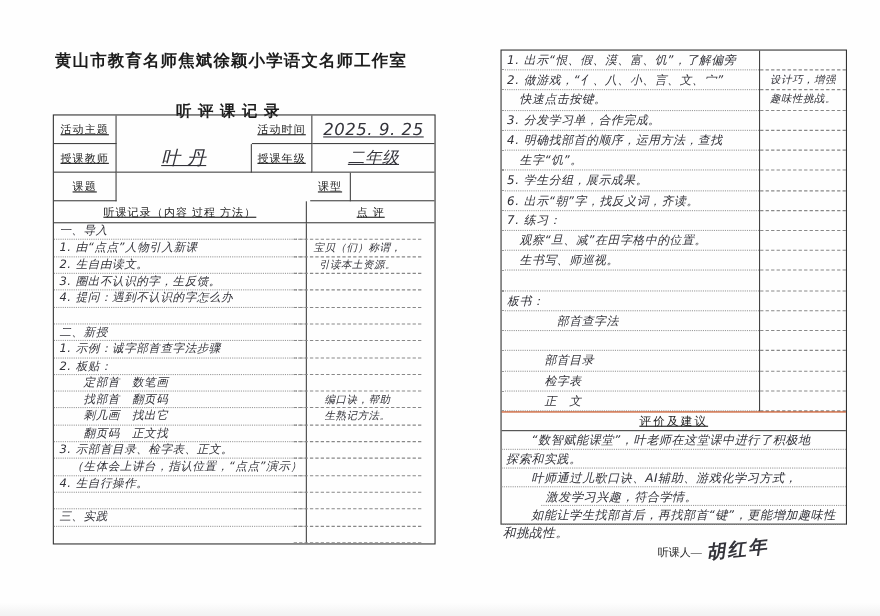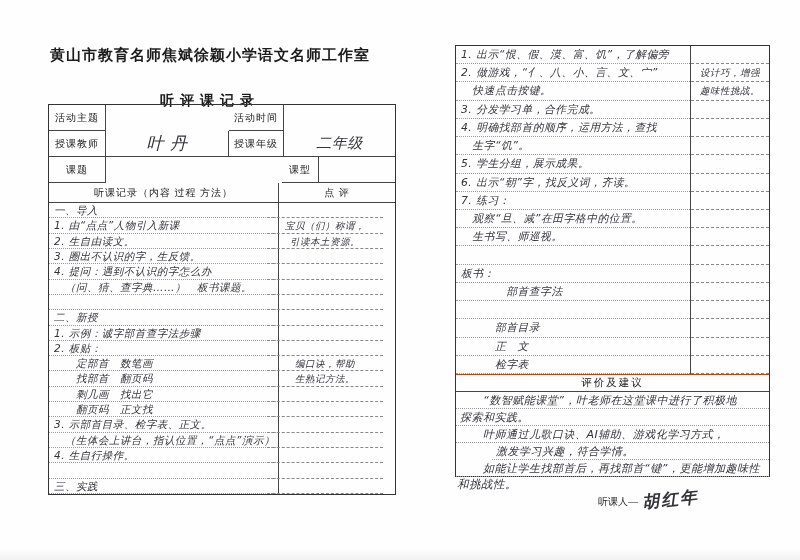--- a/index.html
+++ b/index.html
@@ -7,21 +7,21 @@
         font-family:"Liberation Serif","DejaVu Serif",serif;color:#1d1d1d;}
   .printed{font-family:"Liberation Serif","DejaVu Serif",serif;color:#1c1c1c;}
   .hand{font-family:"DejaVu Sans","Liberation Sans",sans-serif;font-style:italic;
         color:#33333a;letter-spacing:.5px;}
   .abs{position:absolute;}
   #lp-title{left:40px;top:46px;width:340px;text-align:center;font-size:15px;font-weight:bold;letter-spacing:1px;}
   #lp-subtitle{left:40px;top:92px;width:340px;text-align:center;font-size:14px;font-weight:bold;letter-spacing:6px;}
   
   #lt{left:48px;top:104px;width:346px;height:389px;border:1.2px solid #333;box-sizing:content-box;}
   .cell{position:absolute;box-sizing:border-box;border-right:1px solid #444;border-bottom:1px solid #444;
-        display:flex;align-items:center;justify-content:center;overflow:visible;}
+        display:flex;align-items:center;justify-content:center;overflow:visible;text-decoration:underline;}
   .cell.noR{border-right:none;}
   .lbl{font-size:10px;letter-spacing:1px;}
   .hv{font-size:15px;white-space:nowrap;}
   .rl{box-sizing:border-box;border-bottom:1px dotted #9a9a9a;white-space:pre;overflow:visible;
       padding-left:5px;font-size:10.5px;}
   .cl{box-sizing:border-box;border-bottom:1px dashed #888;text-align:center;white-space:nowrap;
       overflow:visible;font-size:9.5px;}
   
   #rt{left:455px;top:45px;width:313px;height:430px;border:1.2px solid #333;box-sizing:content-box;}
   #rt .rl{font-size:10.8px;}
@@ -40,40 +40,40 @@
 
 <div id="scan">
 
   <div class="abs printed" id="lp-title">黄山市教育名师焦斌徐颖小学语文名师工作室</div>
   <div class="abs printed" id="lp-subtitle">听评课记录</div>
 
   <div class="abs" id="lt">
 
     <div class="cell lbl printed" style="left:0;top:0;width:57px;height:26px;">活动主题</div>
     <div class="cell lbl printed" style="left:180px;top:0;width:55px;height:26px;">活动时间</div>
+    <div class="cell hv hand noR" style="left:235px;top:0;width:111px;height:26px;">2025. 9. 25</div>
 
     <div class="cell lbl printed" style="left:0;top:26px;width:57px;height:26px;">授课教师</div>
     <div class="cell hv hand" style="left:57px;top:26px;width:123px;height:26px;font-size:17px;">叶  丹</div>
     <div class="cell lbl printed" style="left:180px;top:26px;width:55px;height:26px;">授课年级</div>
     <div class="cell hv hand noR" style="left:235px;top:26px;width:111px;height:26px;">二年级</div>
 
     <div class="cell lbl printed" style="left:0;top:52px;width:57px;height:26px;">课题</div>
     <div class="cell lbl printed" style="left:233px;top:52px;width:37px;height:26px;">课型</div>
     <div class="cell hv hand noR" style="left:270px;top:52px;width:76px;height:26px;"></div>
 
     <div class="cell lbl printed" style="left:0;top:78px;width:230px;height:20px;">听课记录（内容  过程  方法）</div>
     <div class="cell lbl printed noR" style="left:230px;top:78px;width:116px;height:20px;">点  评</div>
 
     <div class="abs hand" style="left:0;top:98px;width:230px;height:291px;border-right:1px solid #444;box-sizing:border-box;">
         <div class="rl" style="height: 15.32px; line-height: 15.32px;">一、导入</div>
         <div class="rl" style="height: 15.32px; line-height: 15.32px;">1. 由“点点”人物引入新课</div>
         <div class="rl" style="height: 15.32px; line-height: 15.32px;">2. 生自由读文。</div>
         <div class="rl" style="height: 15.32px; line-height: 15.32px;">3. 圈出不认识的字，生反馈。</div>
         <div class="rl" style="height: 15.32px; line-height: 15.32px;">4. 提问：遇到不认识的字怎么办</div>
-        <div class="rl" style="height: 15.32px; line-height: 15.32px;">　（问、猜、查字典……）　板书课题。</div>
         <div class="rl" style="height: 15.32px; line-height: 15.32px;"></div>
         <div class="rl" style="height: 15.32px; line-height: 15.32px;">二、新授</div>
         <div class="rl" style="height: 15.32px; line-height: 15.32px;">1. 示例：诚字部首查字法步骤</div>
         <div class="rl" style="height: 15.32px; line-height: 15.32px;">2. 板贴：</div>
         <div class="rl" style="height: 15.32px; line-height: 15.32px;">　　定部首　数笔画</div>
         <div class="rl" style="height: 15.32px; line-height: 15.32px;">　　找部首　翻页码</div>
         <div class="rl" style="height: 15.32px; line-height: 15.32px;">　　剩几画　找出它</div>
         <div class="rl" style="height: 15.32px; line-height: 15.32px;">　　翻页码　正文找</div>
         <div class="rl" style="height: 15.32px; line-height: 15.32px;">3. 示部首目录、检字表、正文。</div>
         <div class="rl" style="height: 15.32px; line-height: 15.32px;">　（生体会上讲台，指认位置，“点点”演示）</div>
@@ -115,22 +115,22 @@
         <div class="rl" style="height: 18.22px; line-height: 18.22px;">5. 学生分组，展示成果。</div>
         <div class="rl" style="height: 18.22px; line-height: 18.22px;">6. 出示“朝”字，找反义词，齐读。</div>
         <div class="rl" style="height: 18.22px; line-height: 18.22px;">7. 练习：</div>
         <div class="rl" style="height: 18.22px; line-height: 18.22px;">　观察“旦、减”在田字格中的位置。</div>
         <div class="rl" style="height: 18.22px; line-height: 18.22px;">　生书写、师巡视。</div>
         <div class="rl" style="height: 18.22px; line-height: 18.22px;"></div>
         <div class="rl" style="height: 18.22px; line-height: 18.22px;">板书：</div>
         <div class="rl" style="height: 18.22px; line-height: 18.22px;">　　　　部首查字法</div>
         <div class="rl" style="height: 18.22px; line-height: 18.22px;"></div>
         <div class="rl" style="height: 18.22px; line-height: 18.22px;">　　　部首目录</div>
+        <div class="rl" style="height: 18.22px; line-height: 18.22px;">　　　检字表</div>
         <div class="rl" style="height: 18.22px; line-height: 18.22px;">　　　正　文</div>
-        <div class="rl" style="height: 18.22px; line-height: 18.22px;">　　　检字表</div>
       </div>
     <div class="abs hand" style="left:235px;top:0;width:78px;height:328px;">
         <div class="cl" style="height: 18.22px; line-height: 18.22px;"></div>
         <div class="cl" style="height: 18.22px; line-height: 18.22px;">设计巧，增强</div>
         <div class="cl" style="height: 18.22px; line-height: 18.22px;">趣味性挑战。</div>
         <div class="cl" style="height: 18.22px; line-height: 18.22px;"></div>
         <div class="cl" style="height: 18.22px; line-height: 18.22px;"></div>
         <div class="cl" style="height: 18.22px; line-height: 18.22px;"></div>
         <div class="cl" style="height: 18.22px; line-height: 18.22px;"></div>
         <div class="cl" style="height: 18.22px; line-height: 18.22px;"></div>

